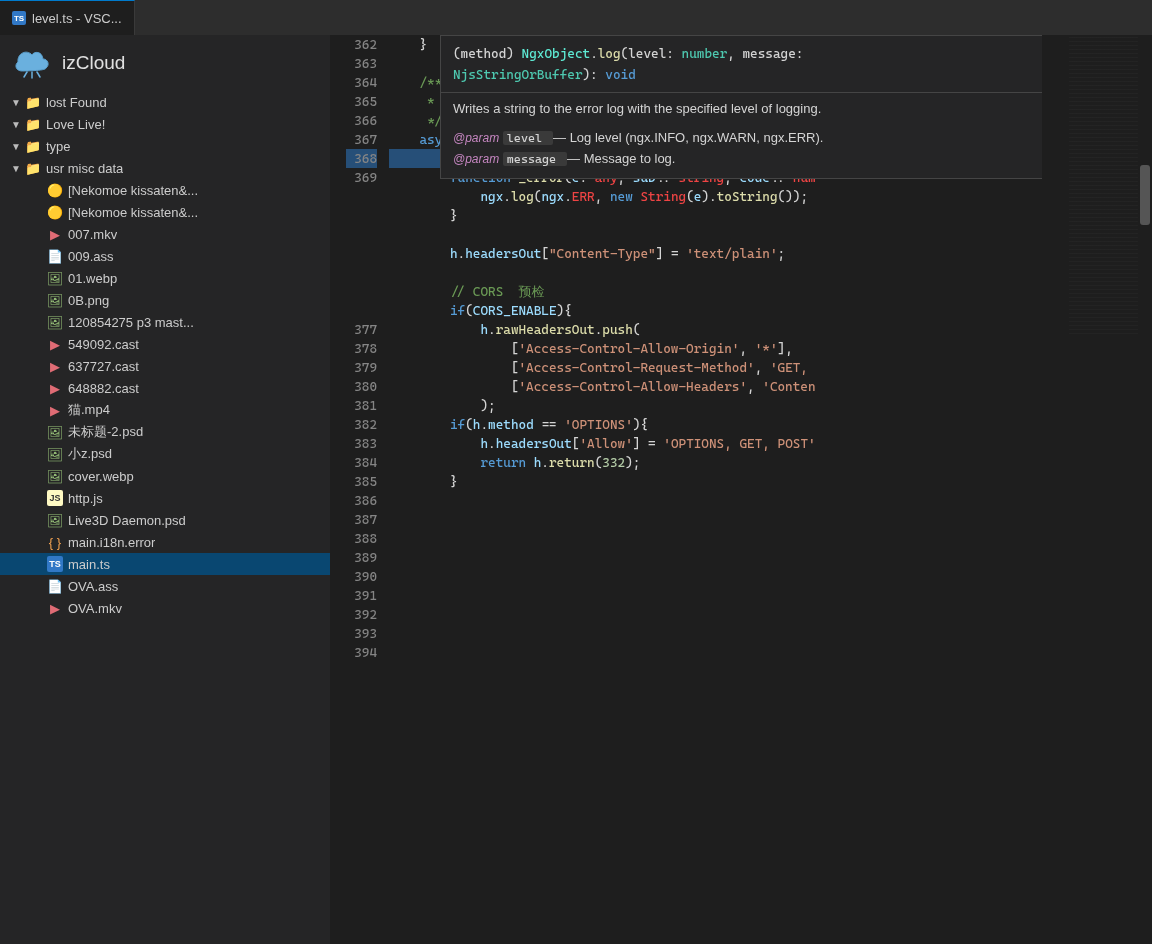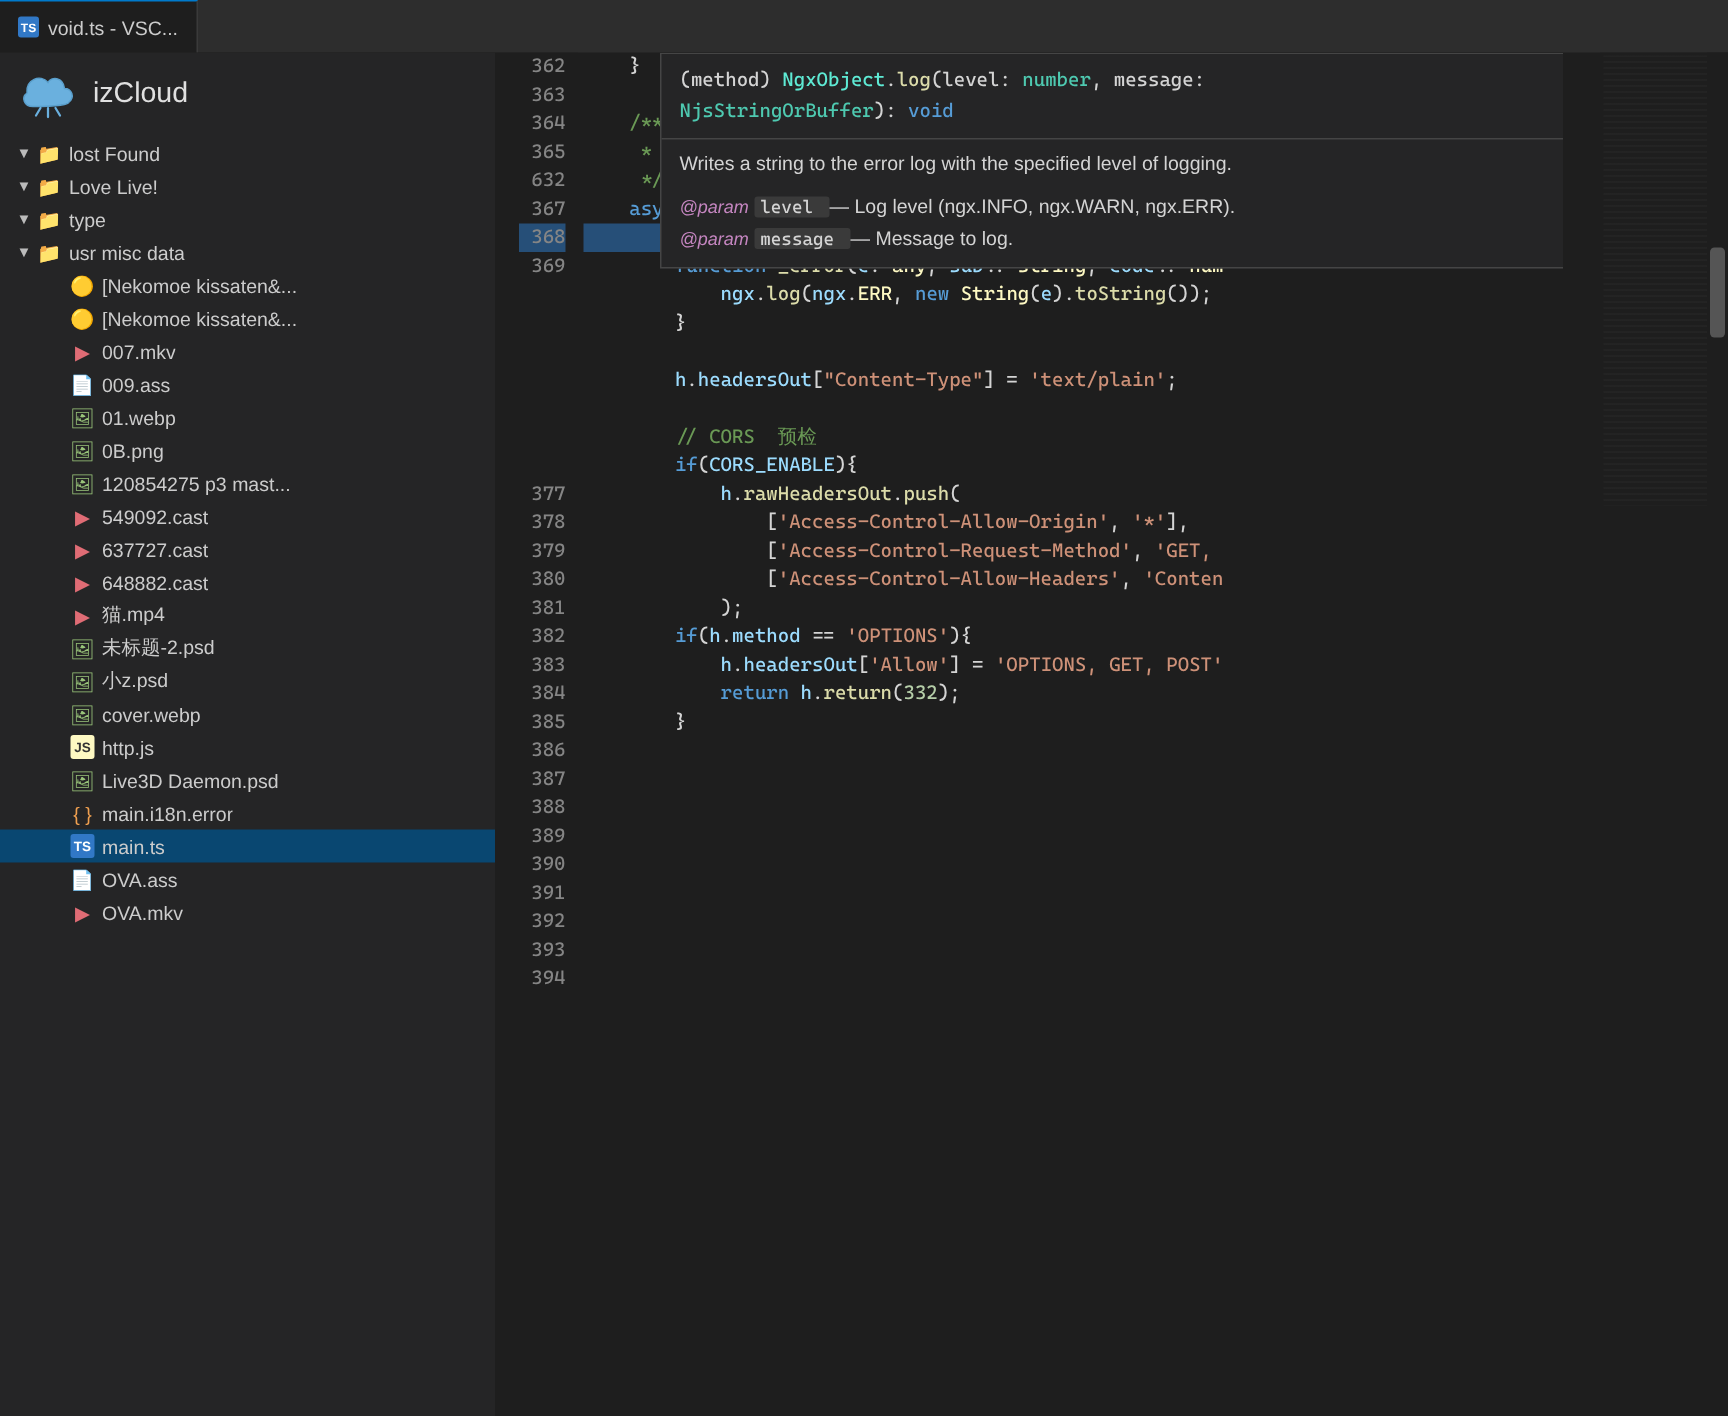--- a/index.html
+++ b/index.html
@@ -174,21 +174,21 @@
       height: 19px;
       white-space: pre;
     }
     .code-line.highlight {
       background: #264f78;
     }
 
     
     .kw { color: #569cd6; }
     .fn { color: #dcdcaa; }
-    .type-name { color: #fef9c3; }
+    .type-name { color: #ef4444; }
     .str { color: #ce9178; }
     .comment { color: #6a9955; }
     .num { color: #b5cea8; }
     .param { color: #9cdcfe; }
     .op { color: #d4d4d4; }
     .prop { color: #9cdcfe; }
 
     
     .tooltip-popup {
       position: absolute;
@@ -274,21 +274,21 @@
     }
   </style>
 </head>
 <body>
 
 <div class="main-content" style="height:944px; display:flex; flex-direction:column;">
 
   <div class="tab-bar">
     <div class="tab">
       <span class="tab-ts-icon">TS</span>
-      <span>void.ts - VSC...</span>
+      <span>level.ts - VSC...</span>
     </div>
   </div>
 
   <div style="display:flex; flex:1; overflow:hidden;">
 
     <div class="sidebar">
       <div class="sidebar-header">
 
         <svg class="cloud-logo" viewBox="0 0 40 40" fill="none">
           <path d="M10 28 C4 28 2 22 6 19 C5 10 15 6 20 12 C22 8 30 8 31 16 C36 16 38 22 34 25 C34 28 10 28 10 28Z" fill="#6ab0de" stroke="#5a9fcc" stroke-width="1"></path>
@@ -429,21 +429,21 @@
     <div class="editor-area">
       <div class="code-container">
 
         <div style="display:flex; flex:1; overflow:hidden; position:relative;">
 
           <div class="line-numbers">
             <div class="line-num">362</div>
             <div class="line-num">363</div>
             <div class="line-num">364</div>
             <div class="line-num">365</div>
-            <div class="line-num">632</div>
+            <div class="line-num">366</div>
             <div class="line-num">367</div>
             <div class="line-num highlight">368</div>
             <div class="line-num">369</div>
 
             <div style="height: 133px;"></div>
             <div class="line-num">377</div>
             <div class="line-num">378</div>
             <div class="line-num">379</div>
             <div class="line-num">380</div>
             <div class="line-num">381</div>

